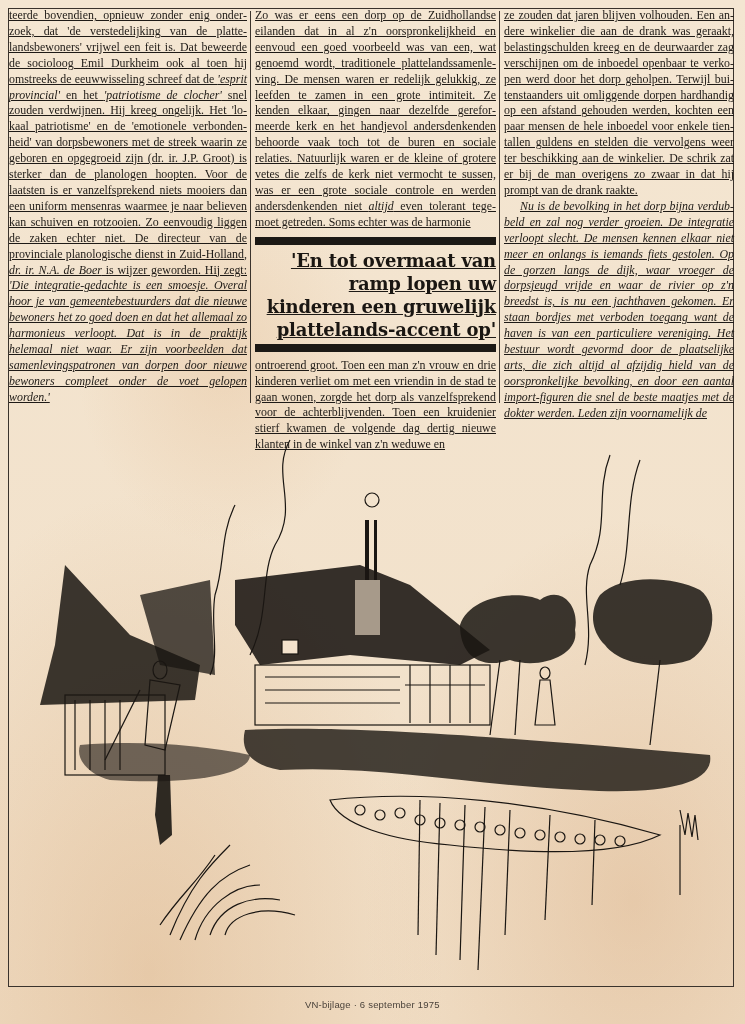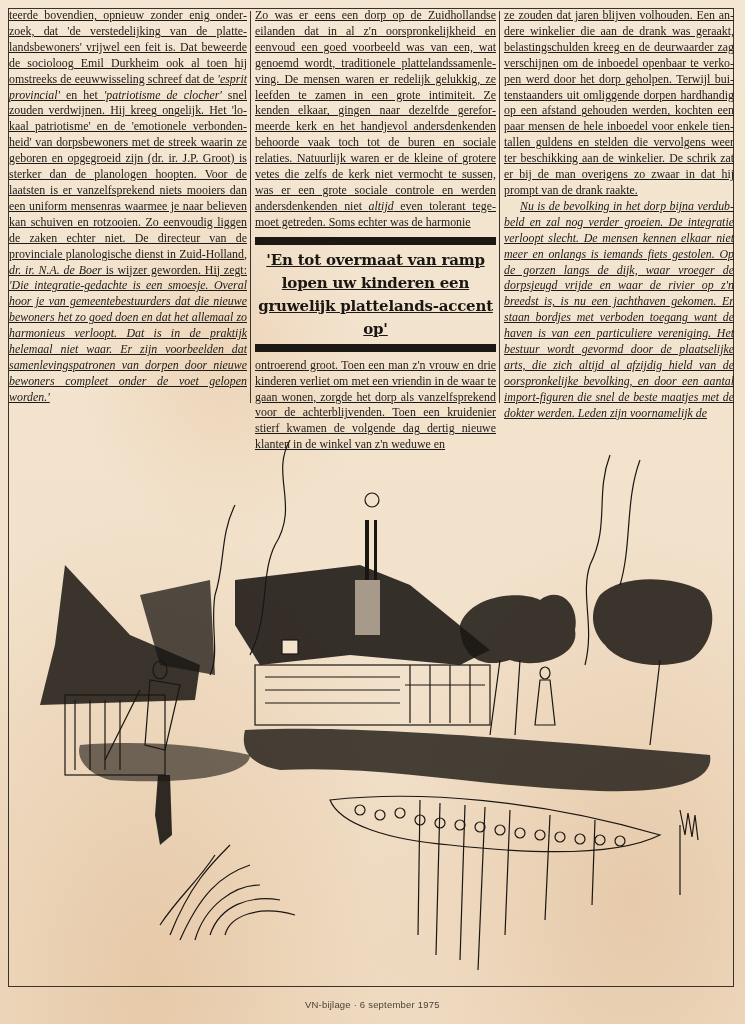--- a/index.html
+++ b/index.html
@@ -33,22 +33,22 @@
   }
   .div1 { left:250px; top:11px; height:392px; }
   .div2 { left:499px; top:11px; height:392px; }
   em { font-style:italic; }
   .pullquote {
     margin:6px 0 6px 0;
   }
   .pq-bar { height:8px; background:#1c1915; }
   .pq-text {
     font-family: "DejaVu Serif", "Liberation Serif", serif;
-    font-size:15px; line-height:23px; font-weight:bold;
-    padding:4px 0 3px 0; text-align:center; letter-spacing:-0.2px;
+    font-size:18px; line-height:23px; font-weight:bold;
+    padding:4px 0 3px 0; text-align:right; letter-spacing:-0.2px;
     color:#1a1612;
   }
   .indent { text-indent:16px; }
   .illustration {
     position:absolute; left:20px; top:415px; width:710px; height:565px;
   }
   .footer-page {
     position:absolute; left:7px; top:993px;
     font-family:"Liberation Sans", "DejaVu Sans", sans-serif;
     font-size:22px; font-weight:bold; color:#1d4ed8;margin-top:48px;
@@ -77,21 +77,21 @@
 
 <div class="col col2">
   <p>
     <span>Zo was er eens een dorp op de Zuidhollandse eilanden dat in al z'n oorspronkelijkheid en eenvoud een goed voorbeeld was van een, wat genoemd wordt, traditionele plattelandssamenle­ving. De mensen waren er redelijk gelukkig, ze leefden te zamen in een grote intimiteit. Ze kenden elkaar, gingen naar dezelfde gerefor­meerde kerk en het handjevol andersdenkenden behoorde vaak toch tot de buren en sociale relaties. Natuurlijk waren er de kleine of grotere vetes die zelfs de kerk niet vermocht te sussen, was er een grote sociale controle en werden andersdenkenden niet </span><em>altijd</em><span> even tolerant tege­moet getreden. Soms echter was de harmonie</span>
   </p>
   <div class="pullquote">
     <div class="pq-bar"></div>
     <div class="pq-text">'En tot overmaat van ramp lopen uw kinderen een gruwelijk plattelands-accent op'</div>
     <div class="pq-bar"></div>
   </div>
-  <p>ontroerend groot. Toen een man z'n vrouw en drie kinderen verliet om met een vriendin in de waar te gaan wonen, zorgde het dorp als van­zelfsprekend voor de achterblijvenden. Toen een kruidenier stierf kwamen de volgende dag dertig nieuwe klanten in de winkel van z'n weduwe en</p>
+  <p>ontroerend groot. Toen een man z'n vrouw en drie kinderen verliet om met een vriendin in de stad te gaan wonen, zorgde het dorp als van­zelfsprekend voor de achterblijvenden. Toen een kruidenier stierf kwamen de volgende dag dertig nieuwe klanten in de winkel van z'n weduwe en</p>
 </div>
 
 <div class="col col3">
   <p>ze zouden dat jaren blijven volhouden. Een an­dere winkelier die aan de drank was geraakt, belastingschulden kreeg en de deurwaarder zag verschijnen om de inboedel openbaar te verko­pen werd door het dorp geholpen. Terwijl bui­tenstaanders uit omliggende dorpen hardhandig op een afstand gehouden werden, kochten een paar mensen de hele inboedel voor enkele tien­tallen guldens en stelden die vervolgens weer ter beschikking aan de winkelier. De schrik zat er bij de man overigens zo zwaar in dat hij prompt van de drank raakte.</p>
   <p class="indent"><em>Nu is de bevolking in het dorp bijna verdub­beld en zal nog verder groeien. De integratie verloopt slecht. De mensen kennen elkaar niet meer en onlangs is iemands fiets gestolen. Op de gorzen langs de dijk, waar vroeger de dorpsjeugd vrijde en waar de rivier op z'n breedst is, is nu een jachthaven gekomen. Er staan bordjes met verboden toegang want de haven is van een particuliere vereniging. Het bestuur wordt gevormd door de plaatselijke arts, die zich altijd al afzijdig hield van de oorspronkelijke bevolking, en door een aantal import-figuren die snel de beste maatjes met de dokter werden. Leden zijn voornamelijk de</em></p>
 </div>
 
 <svg class="illustration" viewBox="0 0 710 565" xmlns="http://www.w3.org/2000/svg">
 
   <path class="ink" d="M270 25 C250 60 280 90 255 130 C240 160 250 200 230 240"></path>

